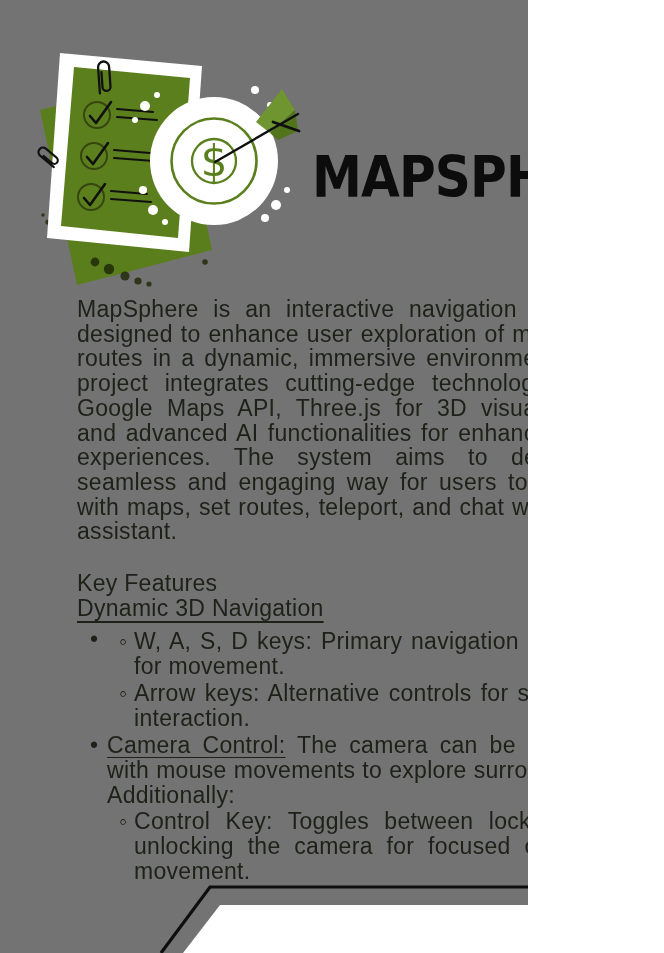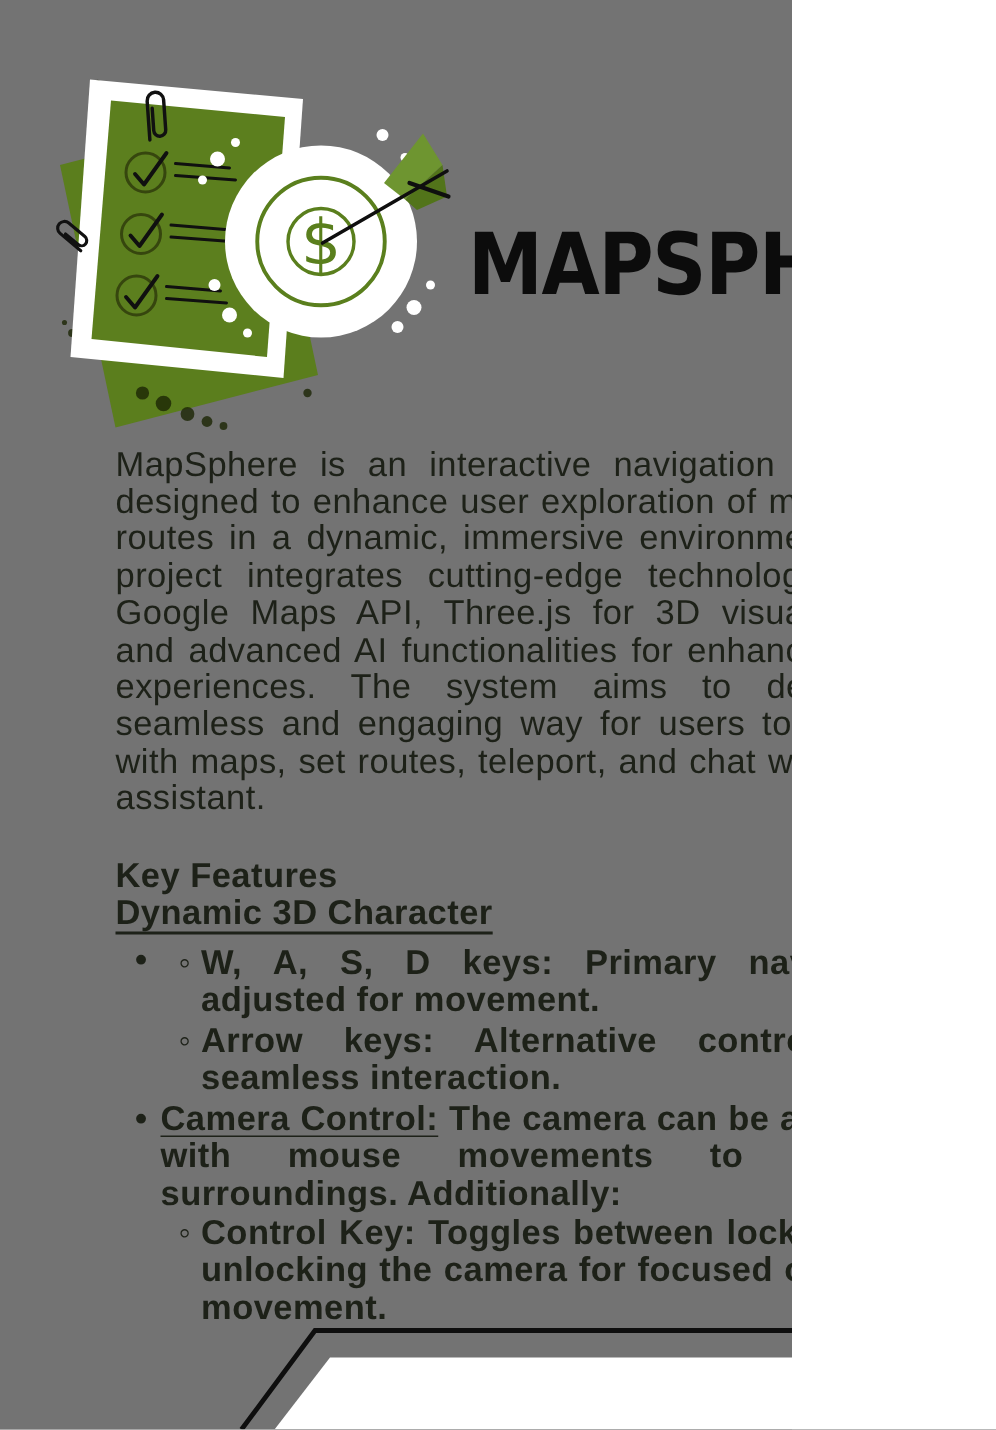--- a/index.html
+++ b/index.html
@@ -25,21 +25,21 @@
     white-space:nowrap;
     transform:scaleX(0.88);
     transform-origin:left top;
   }
   .content{
     position:absolute;left:77px;top:297px;width:540px;
     font-size:23px;line-height:24.7px;
     letter-spacing:.3px;
   }
   .intro{margin:0;text-align:justify;}
-  .features{margin-top:27px;font-weight:bold;}
+  .features{margin-top:27px;}
   .features-heading{margin:0;}
   .features-subheading{
     margin:0;
     text-decoration:underline;
     text-underline-offset:5px;
     text-decoration-thickness:1.5px;
   }
   ul.bullets{list-style:none;margin:7px 0 0 0;padding:0;}
   ul.bullets>li{display:flex;margin-top:3px;}
   .b-marker{flex:none;width:17px;margin-left:13px;}
@@ -135,21 +135,21 @@
     </g>
   </svg>
 
   <h1 class="title">MAPSPHERE</h1>
 
   <div class="content">
     <p class="intro">MapSphere is an interactive navigation platform designed to enhance user exploration of maps and routes in a dynamic, immersive environment. This project integrates cutting-edge technologies like Google Maps API, Three.js for 3D visualization, and advanced AI functionalities for enhanced user experiences. The system aims to deliver a seamless and engaging way for users to interact with maps, set routes, teleport, and chat with an AI assistant.</p>
 
     <div class="features">
       <p class="features-heading">Key Features</p>
-      <p class="features-subheading">Dynamic 3D Character</p>
+      <p class="features-subheading">Dynamic 3D Navigation</p>
 
       <ul class="bullets">
         <li>
           <span class="b-marker">•</span>
           <div class="b-body">
             <ul class="subbullets">
               <li>
                 <span class="s-marker">◦</span>
                 <p class="s-text">W, A, S, D keys: Primary navigation adjusted for movement.</p>
               </li>

